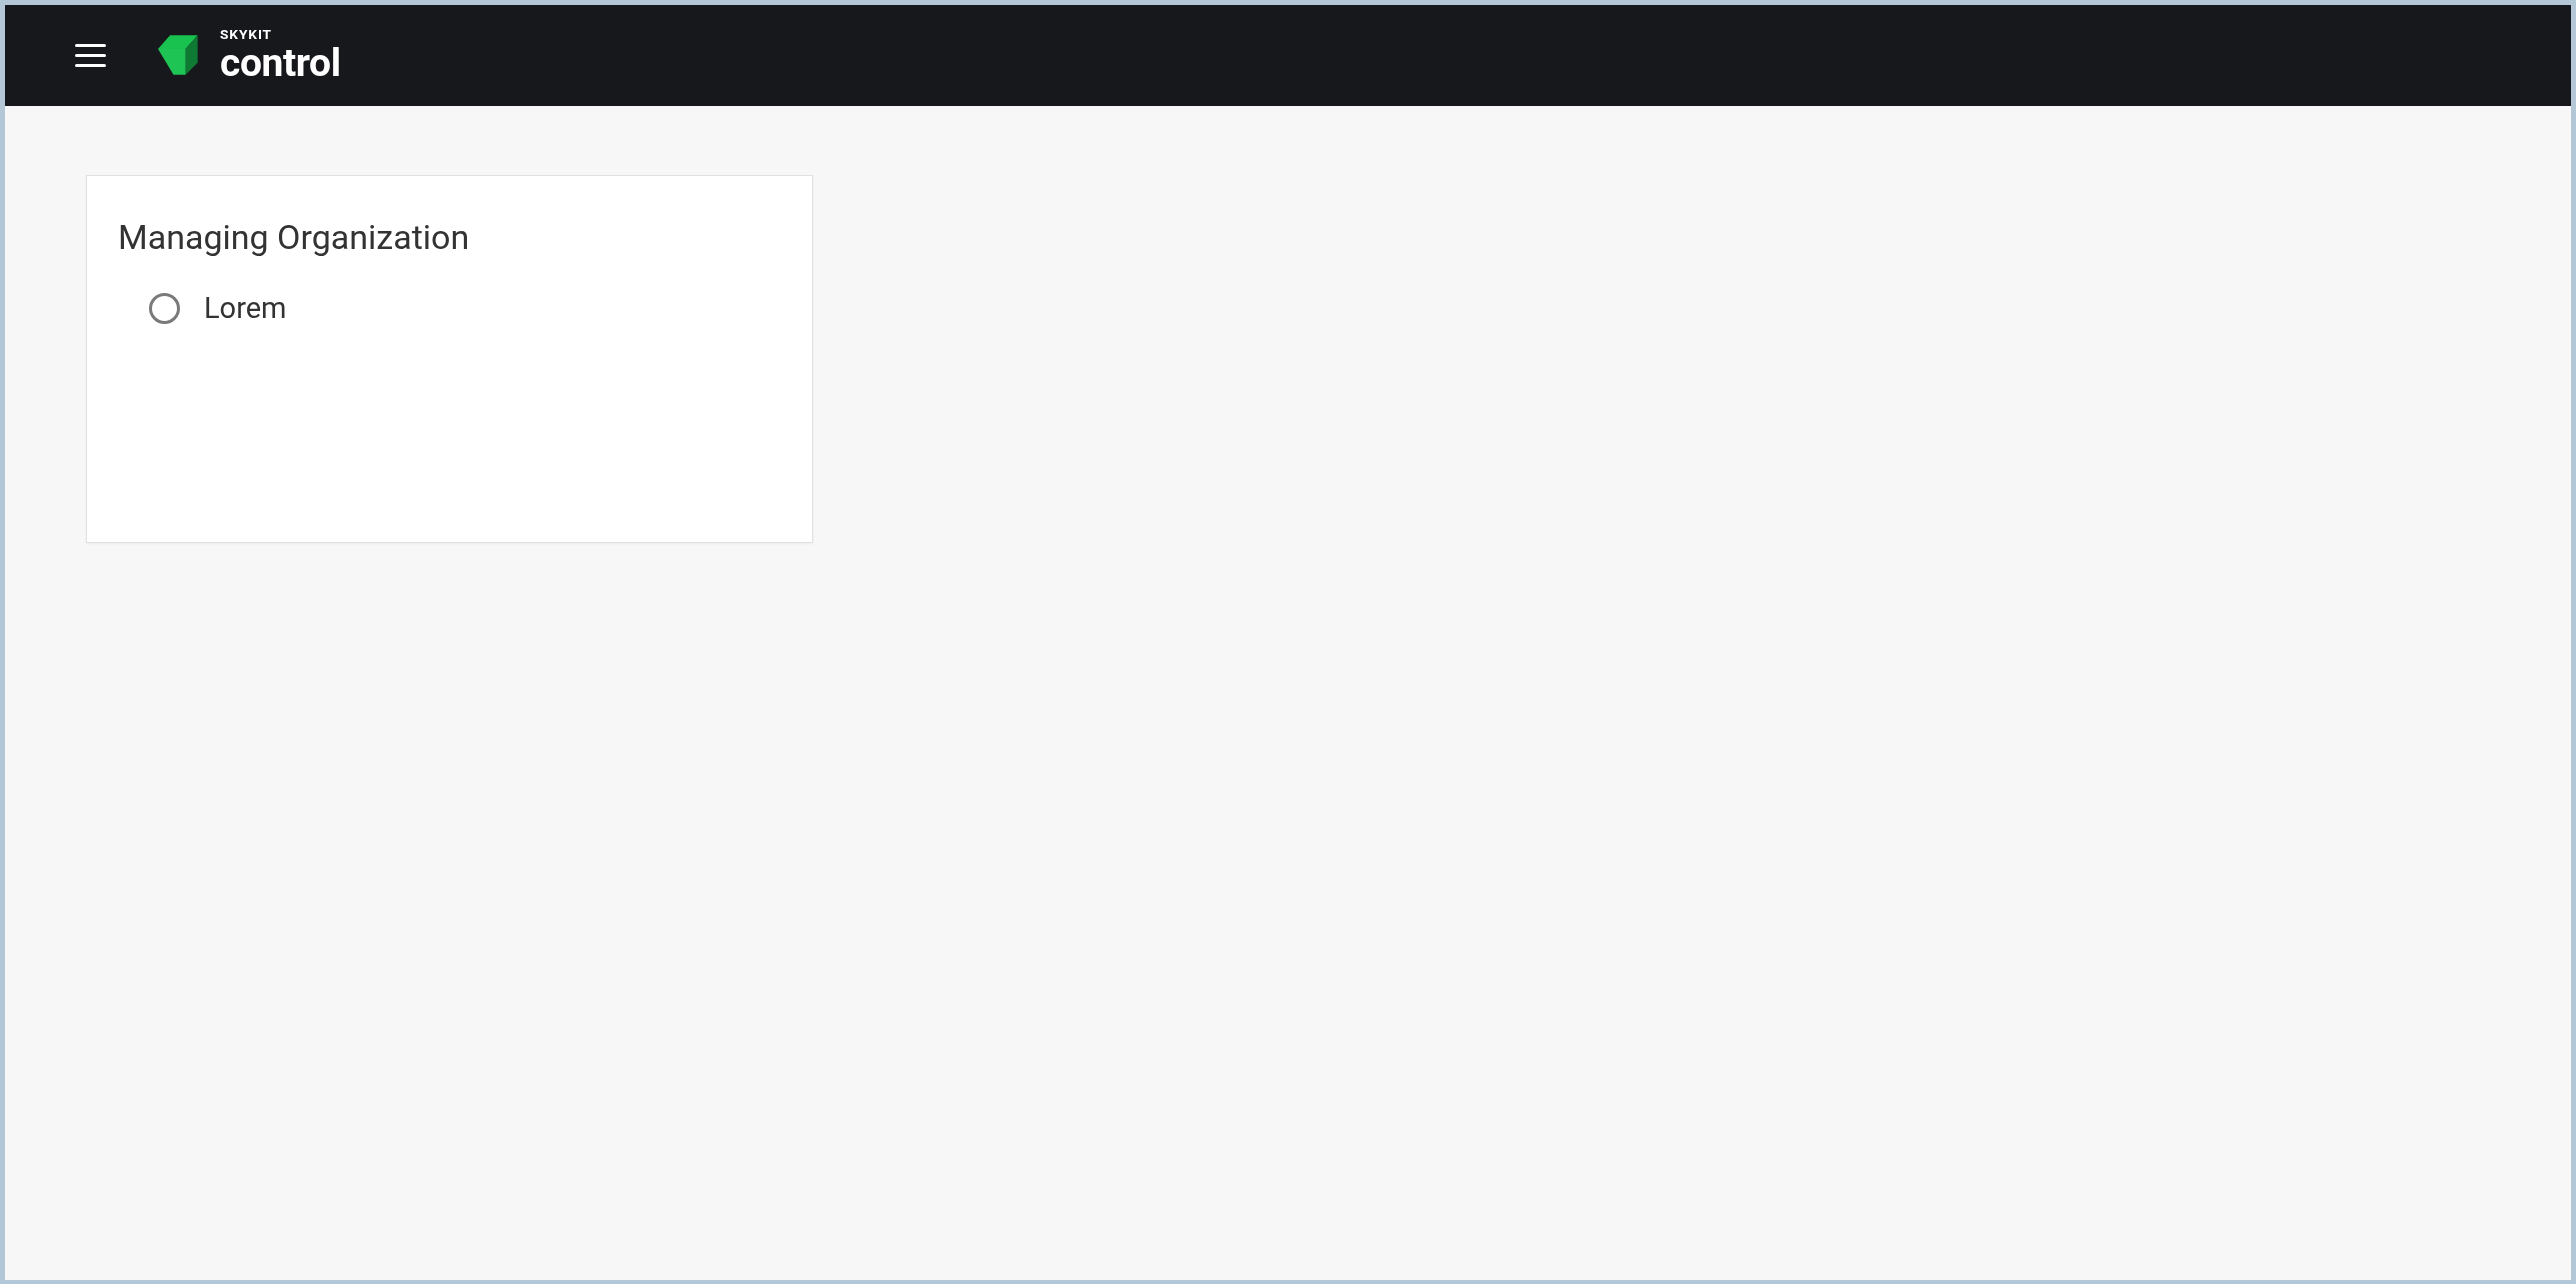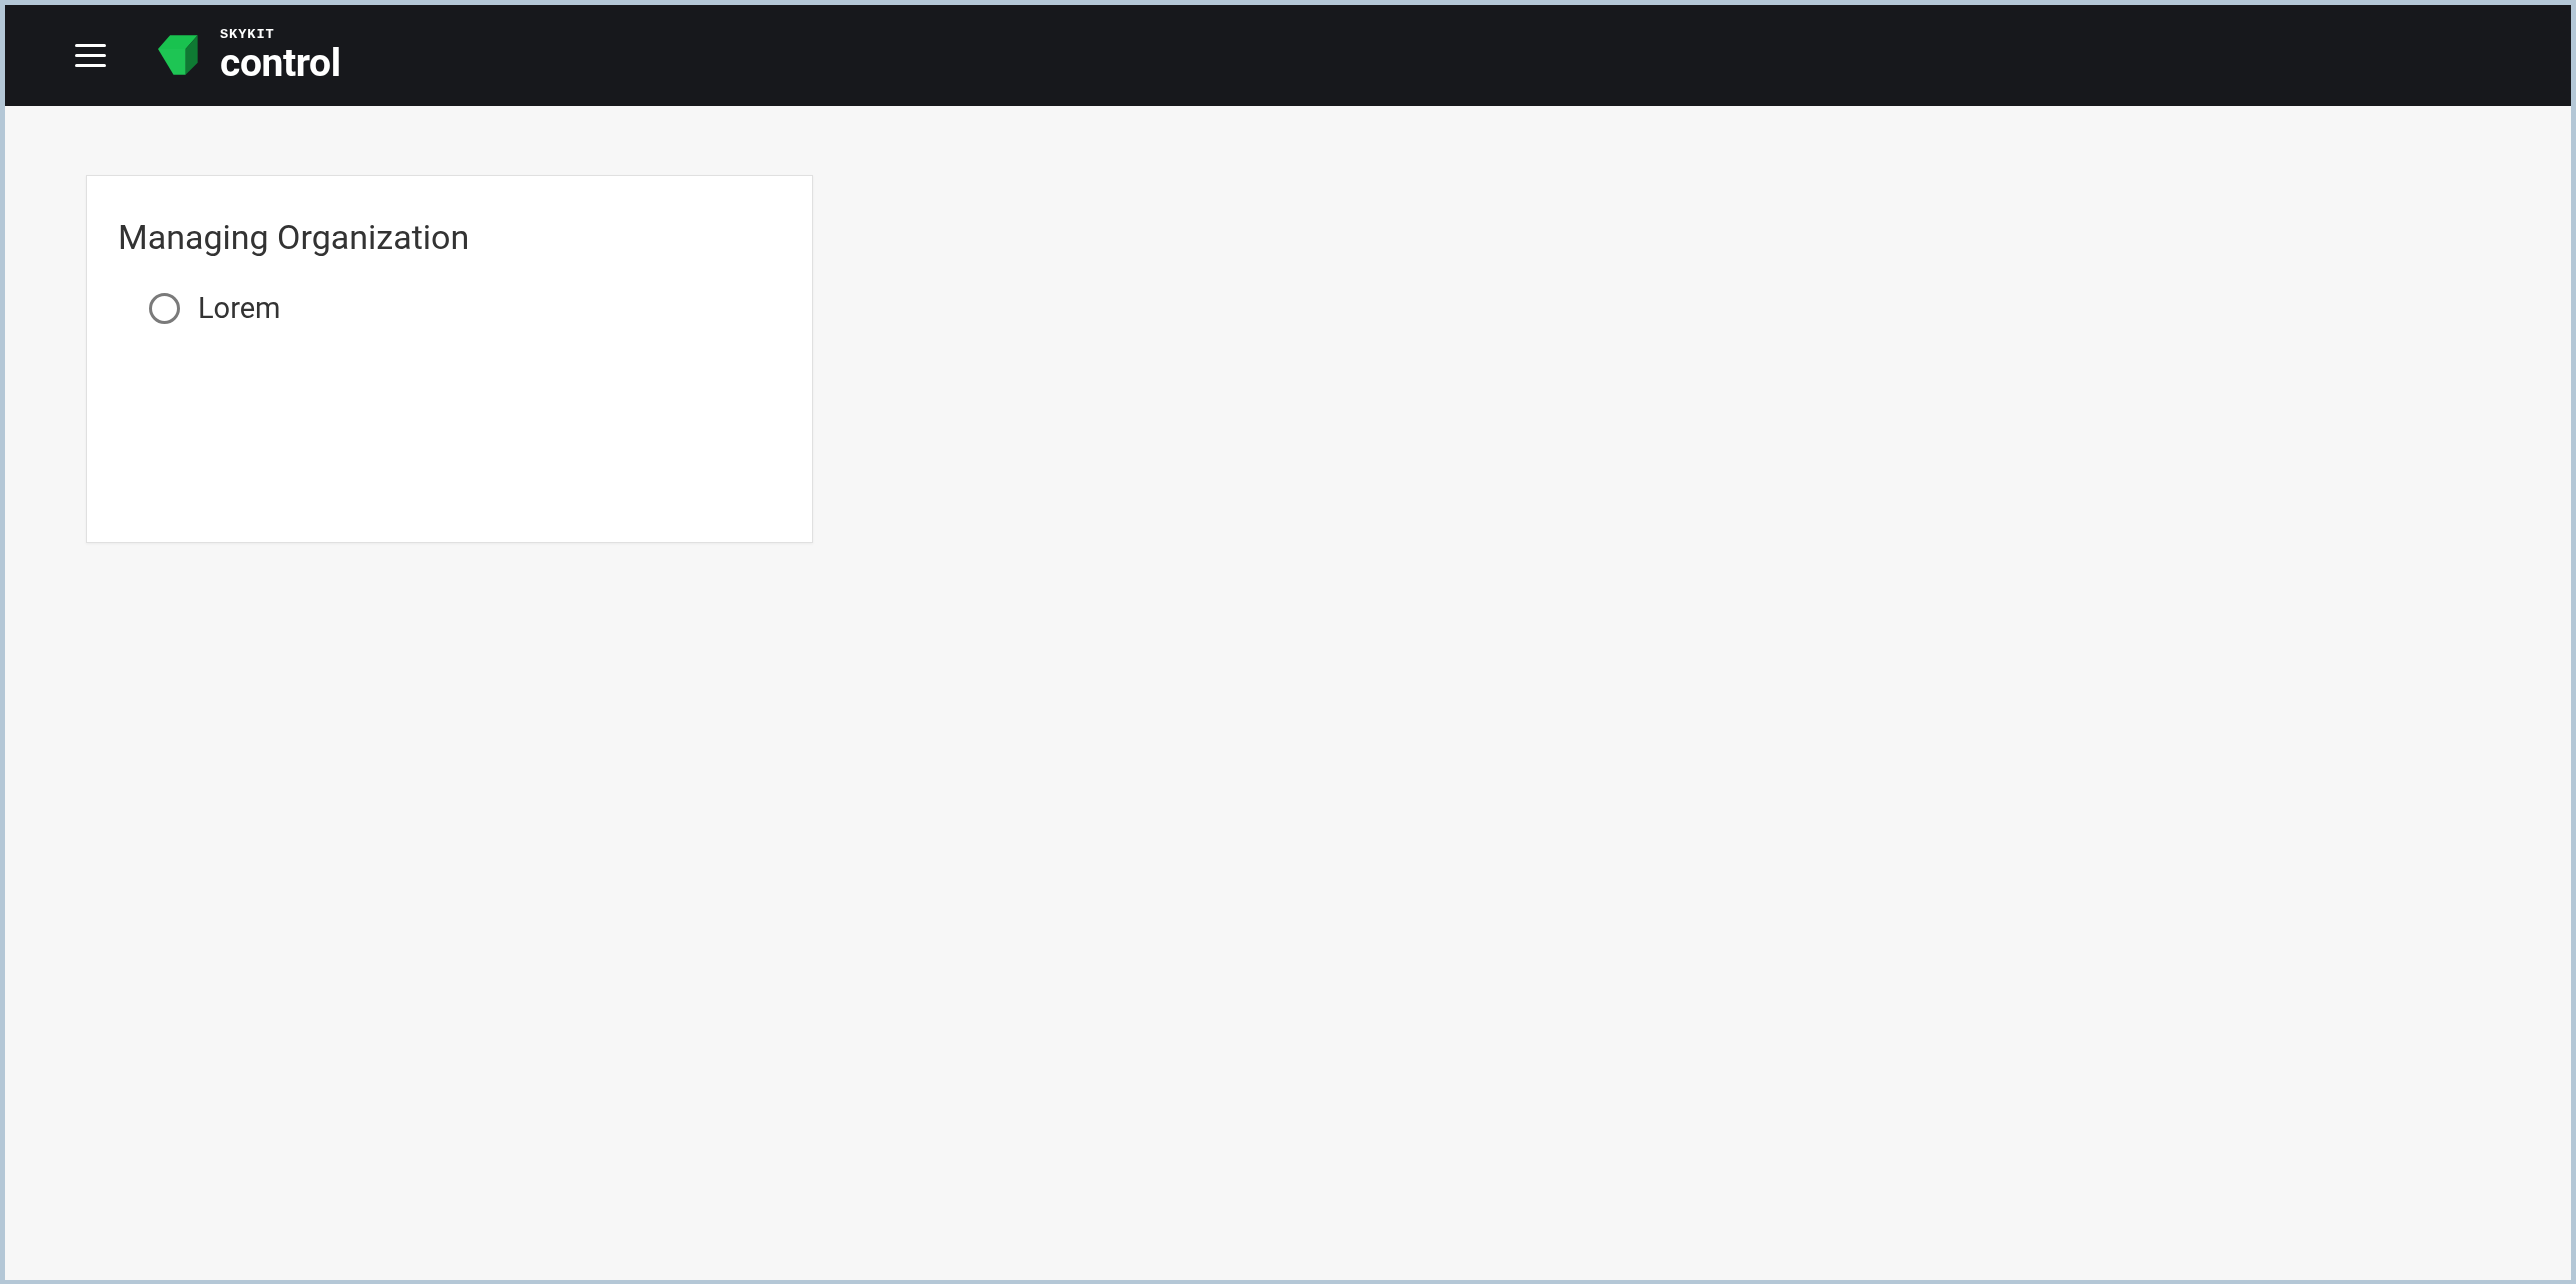--- a/index.html
+++ b/index.html
@@ -63,21 +63,20 @@
       flex-direction: column;
       justify-content: center;
       color: #fff;
       line-height: 1;
     }
     .brand-small {
       font-size: 13.7px;
       letter-spacing: 0.9px;
       font-weight: 700;
       margin-bottom: 1.7px;
-      font-family: Liberation Mono, monospace;
     }
     .brand-large {
       font-size: 39px;
       font-weight: 700;
       letter-spacing: -0.4px;
     }
     .content {
       flex: 1;
       padding: 69px 0 0 81px;
     }
@@ -97,21 +96,21 @@
     }
     .radio-list {
       display: flex;
       flex-direction: column;
       gap: 29px;
       padding-left: 31px;
     }
     .radio-item {
       display: flex;
       align-items: center;
-      gap: 18px;
+      gap: 24px;
       cursor: pointer;
     }
     .radio-circle {
       width: 31px;
       height: 31px;
       border: 3.4px solid #7a7a7a;
       border-radius: 50%;
       flex-shrink: 0;
     }
     .radio-label {

